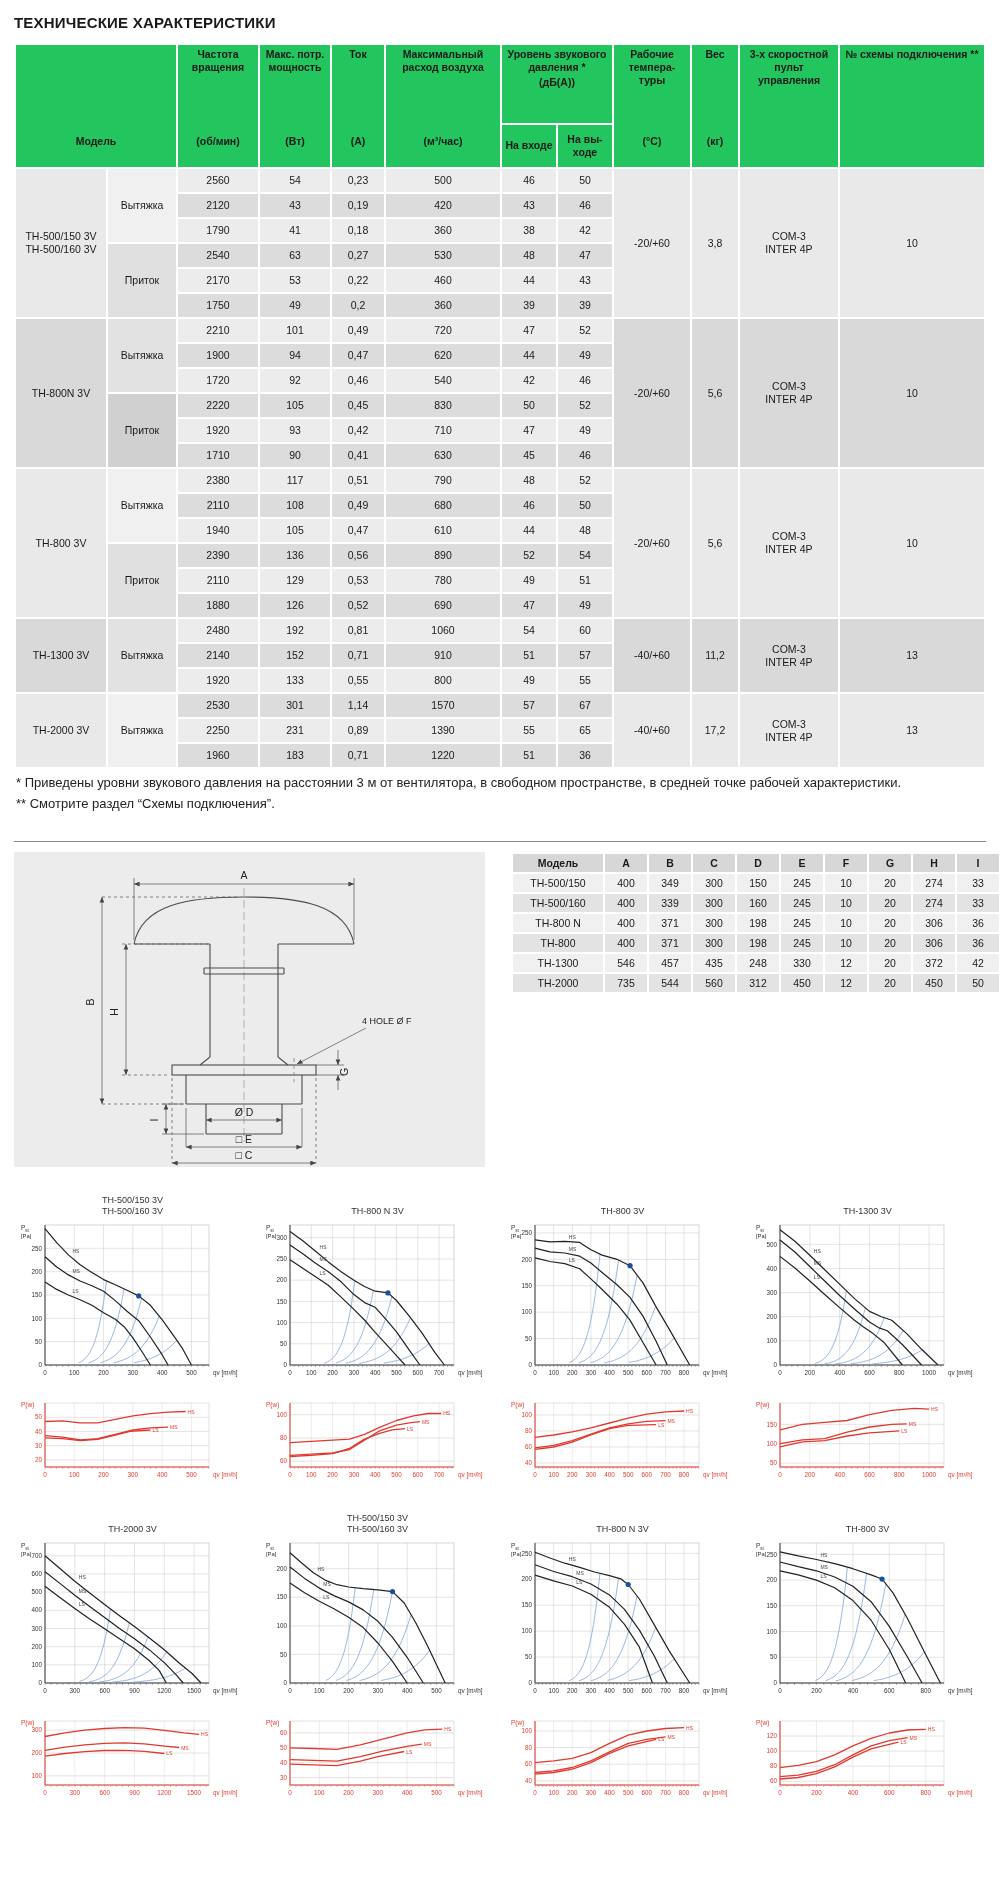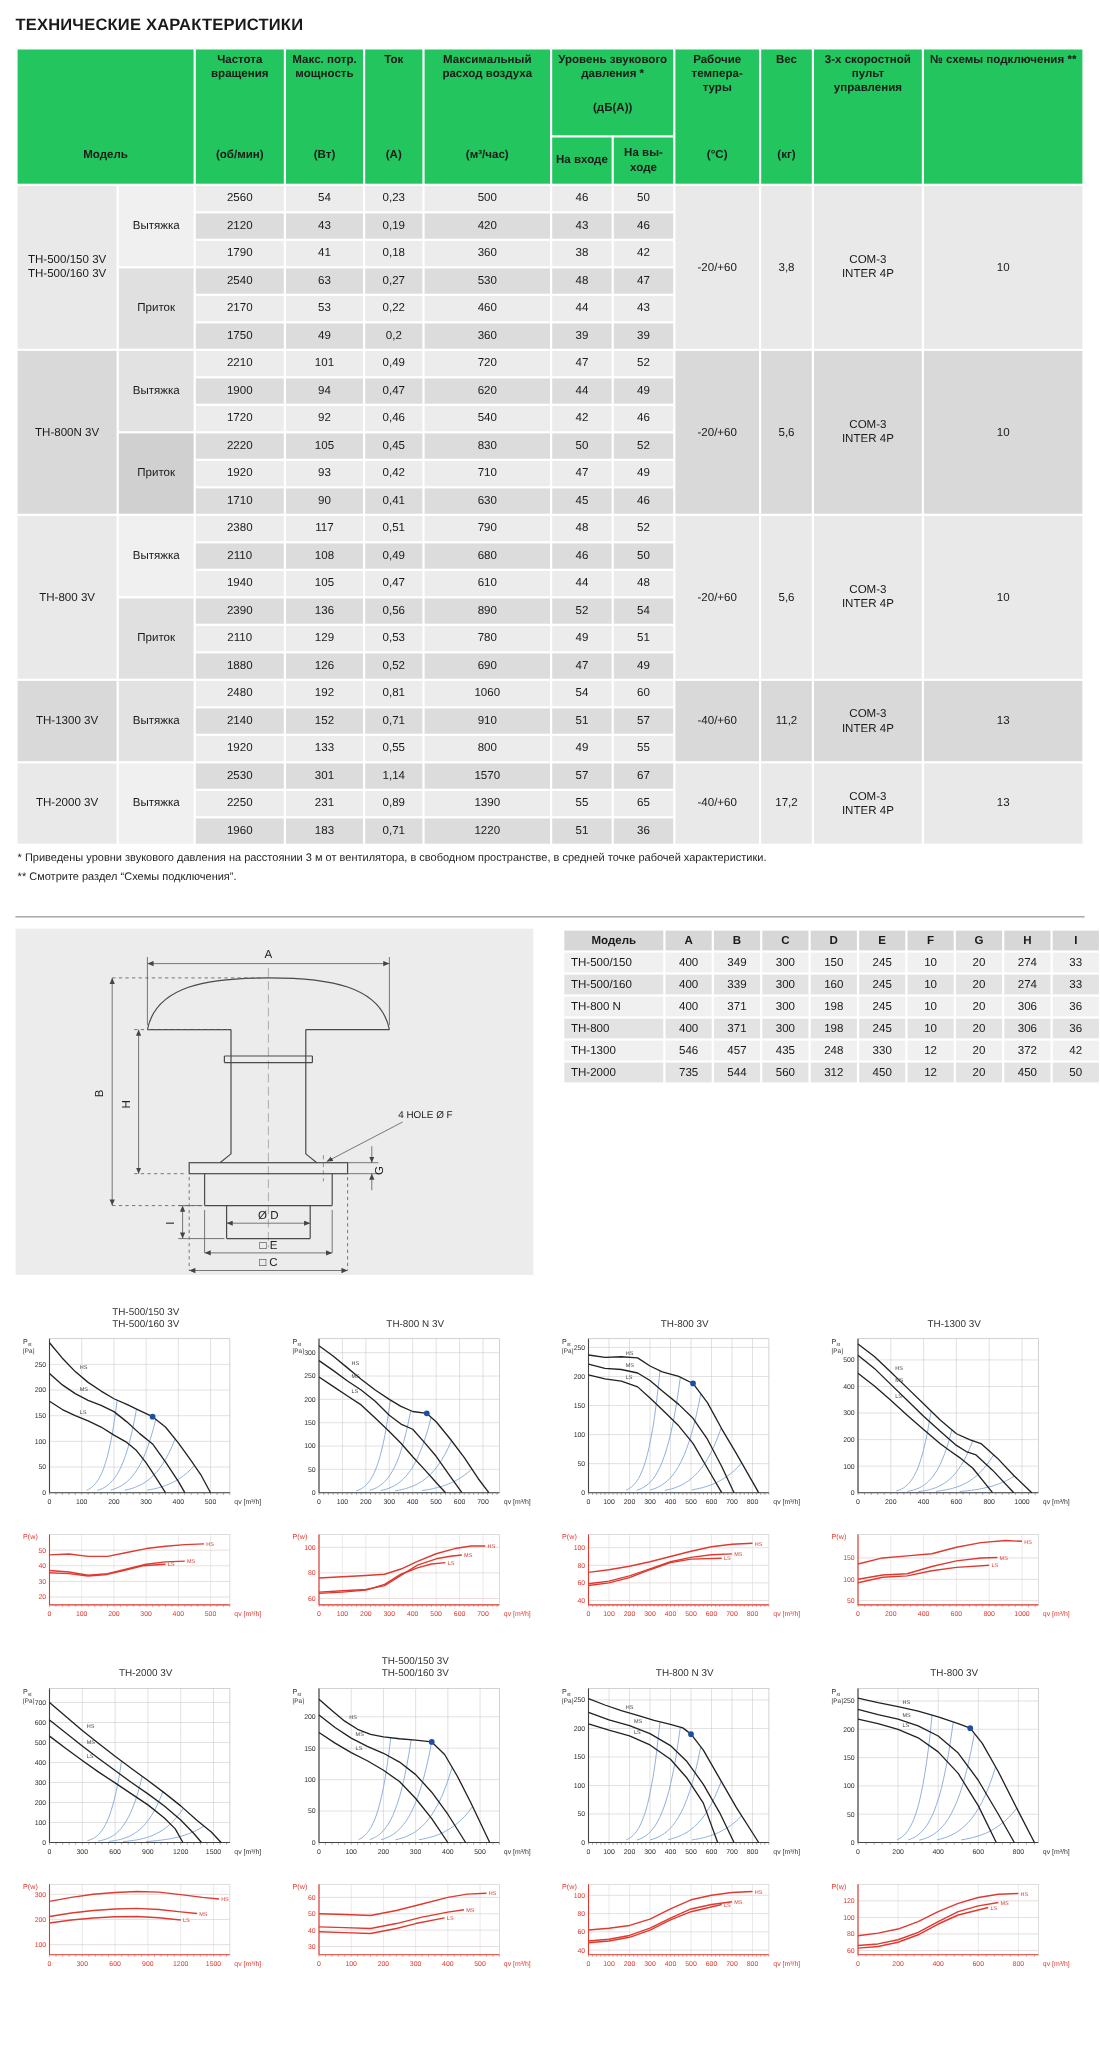--- a/index.html
+++ b/index.html
@@ -3,43 +3,43 @@
 <meta charset="utf-8">
 <style>
   html,body{margin:0;padding:0;background:#fff;}
   body{width:1000px;height:1877px;overflow:hidden;font-family:"Liberation Sans",sans-serif;color:#1a1a1a;}
   .wrap{padding:10px 14px;}
   h2.sec{font-size:15px;font-weight:bold;margin:4px 0 12px;letter-spacing:.2px;}
   
   table.spec{border-collapse:separate;border-spacing:2px;table-layout:fixed;width:972px;font-size:10.5px;}
   .spec th{background:#22c55e;font-weight:bold;padding:3px 2px;text-align:center;vertical-align:top;line-height:1.25;}
   .spec .hd{display:flex;flex-direction:column;justify-content:space-between;min-height:100px;}
-  .spec .hd1{display:flex;flex-direction:column;justify-content:flex-start;min-height:54px;gap:18px;}
+  .spec .hd1{display:flex;flex-direction:column;justify-content:flex-start;min-height:54px;gap:2px;}
   .spec .hdm{min-height:100px;display:flex;align-items:flex-end;justify-content:center;padding-bottom:16px;}
   .spec th.sub{vertical-align:middle;height:36px;}
   .spec td{text-align:center;height:23px;padding:0 2px;vertical-align:middle;line-height:1.2;}
   .spec td.r0{background:#ececec;}
   .spec td.r1{background:#dcdcdc;}
   .spec td.mdl.ga,.spec td.mrg.ga{background:#e9e9e9;}
   .spec td.mdl.gb,.spec td.mrg.gb{background:#d9d9d9;}
   .spec td.typ.ga{background:#f0f0f0;}
   .spec td.typ.gb{background:#e2e2e2;}
   .spec td.typ.dk.ga{background:#e0e0e0;}
   .spec td.typ.dk.gb{background:#d0d0d0;}
-  .fn{font-size:10px;margin:6px 2px 0;color:#222;}
+  .fn{font-size:13px;margin:6px 2px 0;color:#222;}
   .divider{border-top:1px solid #8a8a8a;margin:30px 0 0;}
   
   .dims-row{display:flex;gap:26px;margin-top:10px;align-items:flex-start;}
   svg.draw{flex:none;display:block;}
   table.dims{border-collapse:separate;border-spacing:2px;font-size:10.5px;}
   .dims th{background:#d7d7d7;font-weight:bold;padding:3px 6px;text-align:center;min-width:30px;}
   .dims th:first-child{min-width:78px;}
   .dims td{background:#f0f0f0;padding:3px 6px;text-align:center;}
   .dims tbody tr:nth-child(even) td{background:#e3e3e3;}
-  .dims td.m{text-align:left;}
+  .dims td.m{text-align:center;}
   
   .charts{display:flex;gap:8px;margin-top:24px;}
   .chart{width:237px;}
   .ct{height:26px;display:flex;flex-direction:column;justify-content:flex-end;align-items:center;font-size:9px;color:#333;line-height:1.2;}
   svg.cv{display:block;}
   svg text{font-family:"Liberation Sans",sans-serif;}
 </style>
 </head>
 <body>
 

